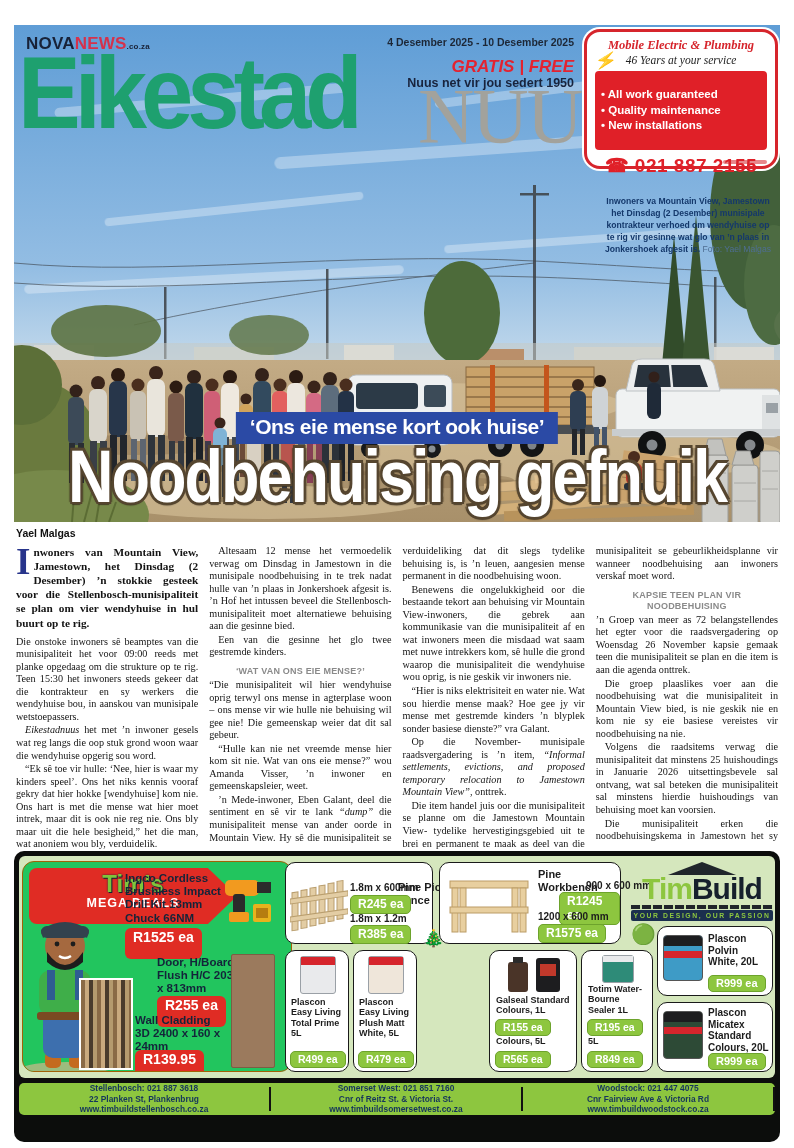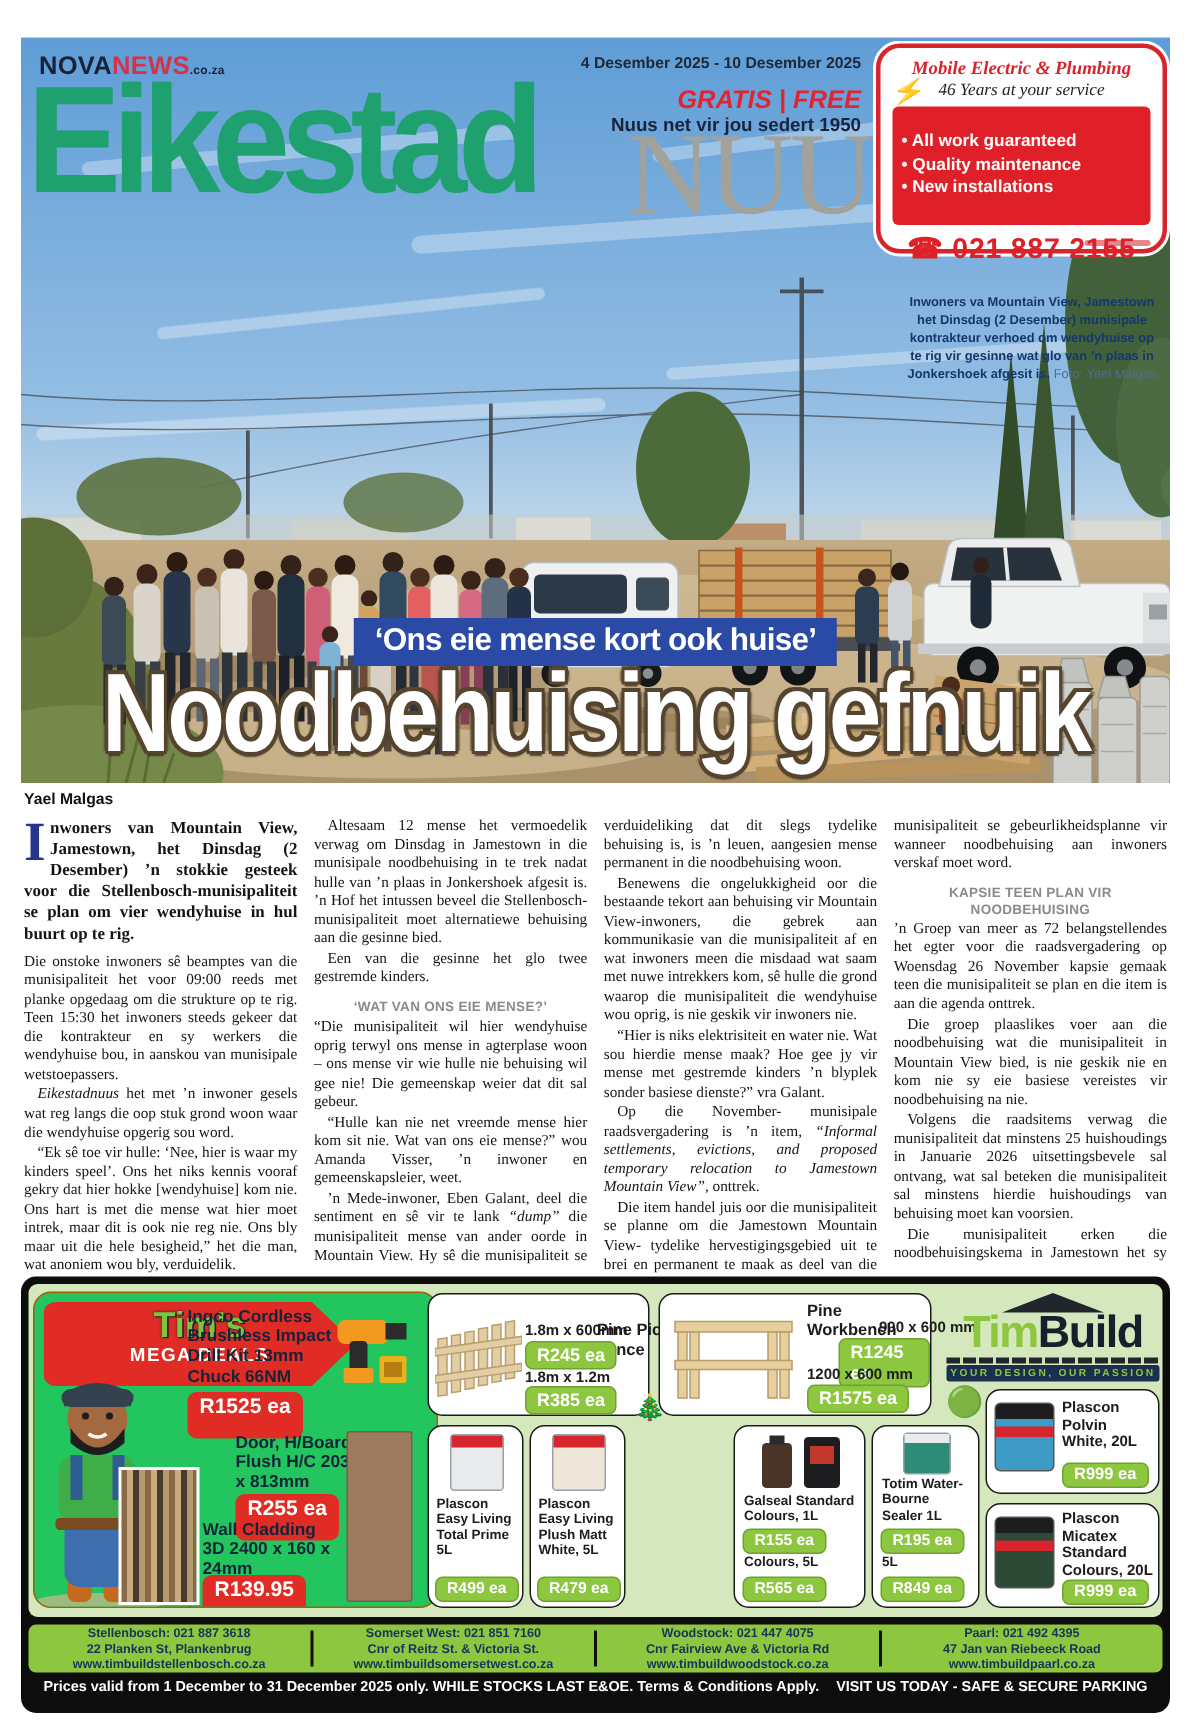--- a/index.html
+++ b/index.html
@@ -600,26 +600,17 @@
             <div>Cnr of Reitz St. &amp; Victoria St.</div>
             <div>www.timbuildsomersetwest.co.za</div>
         </div>
         <div class="storesep"></div>
         <div class="storecol">
           <div>Woodstock: 021 447 4075</div>
             <div>Cnr Fairview Ave &amp; Victoria Rd</div>
             <div>www.timbuildwoodstock.co.za</div>
         </div>
         <div class="storesep"></div>
-        <div class="storecol">
-          <div>Paarl: 021 492 4395</div>
-            <div>47 Jan van Riebeeck Road</div>
-            <div>www.timbuildpaarl.co.za</div>
-        </div>
-      </div>
-
-      <div class="termsbar">
-        <span>Prices valid from 1 December to 31 December 2025 only. WHILE STOCKS LAST E&amp;OE. Terms &amp; Conditions Apply.</span>
-        <span style="white-space:nowrap;">VISIT US TODAY - SAFE &amp; SECURE PARKING</span>
-      </div>
+      </div>
+
     </div>
   </div>
 </div>
 
 </body></html>

